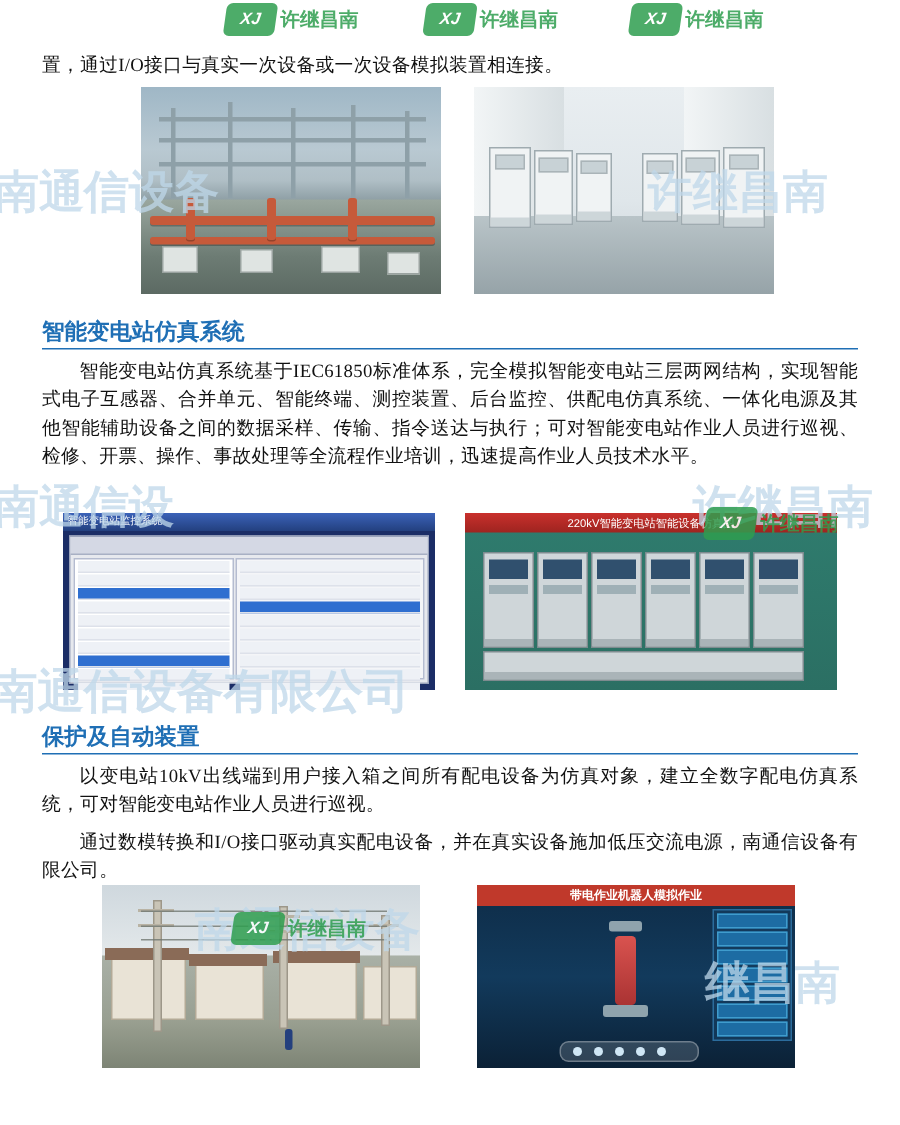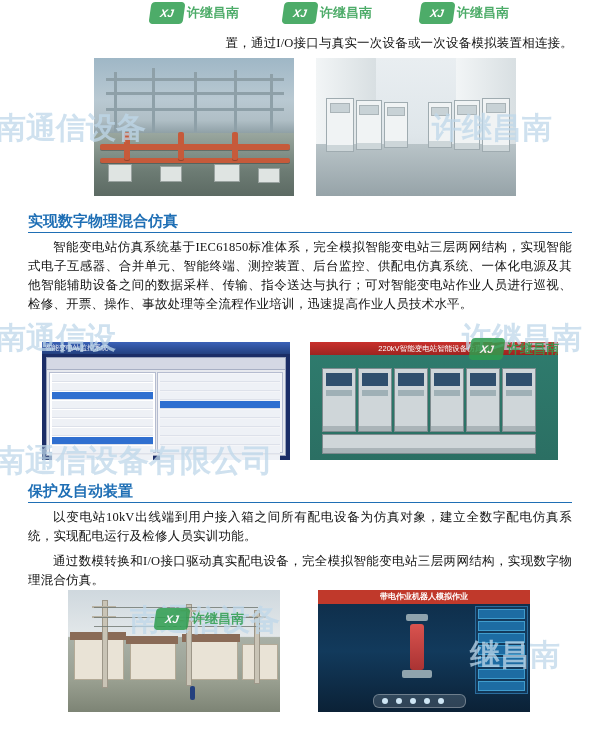--- a/index.html
+++ b/index.html
@@ -249,21 +249,21 @@
   </div>
   <div class="wm-logo row" style="left:283px; top:2px;">
     <div class="badge">XJ</div>
     <div class="lbl">许继昌南</div>
   </div>
   <div class="wm-logo row" style="left:420px; top:2px;">
     <div class="badge">XJ</div>
     <div class="lbl">许继昌南</div>
   </div>
 
-  <div class="body-text" style="left:28px; top:34px; width:545px;text-align:right;">置，通过I/O接口与真实一次设备或一次设备模拟装置相连接。</div>
+  <div class="body-text" style="left:28px; top:34px; width:545px;">置，通过I/O接口与真实一次设备或一次设备模拟装置相连接。</div>
 
   <div class="photo subst" style="left:94px; top:58px; width:200px; height:138px;">
     <div class="ground"></div>
     <div class="tower" style="left:20px; top:14px; height:60px;"></div>
     <div class="tower" style="left:58px; top:10px; height:64px;"></div>
     <div class="tower" style="left:100px; top:14px; height:60px;"></div>
     <div class="tower" style="left:140px; top:12px; height:62px;"></div>
     <div class="tower" style="left:176px; top:16px; height:58px;"></div>
     <div class="xbar" style="left:12px; top:20px; width:178px;"></div>
     <div class="xbar" style="left:12px; top:34px; width:178px;"></div>
@@ -299,21 +299,21 @@
         <div class="pnl"></div>
       </div>
     <div class="cab" style="left:166px; top:40px; width:26px; height:52px;">
         <div class="pnl"></div>
       </div>
   </div>
 
   <div class="wm-text" style="left:-4px; top:108px; font-size:30px;">南通信设备</div>
   <div class="wm-text" style="left:432px; top:108px; font-size:30px;">许继昌南</div>
 
-  <div class="sec-title" style="left:28px; top:212px;">实现数字物理混合仿真</div>
+  <div class="sec-title" style="left:28px; top:212px;">智能变电站仿真系统</div>
   <div class="sec-rule" style="left:28px; top:232px; width:544px;"></div>
 
   <div class="body-text" style="left:28px; top:238px; width:544px; text-indent:25px; text-align:justify;">智能变电站仿真系统基于IEC61850标准体系，完全模拟智能变电站三层两网结构，实现智能式电子互感器、合并单元、智能终端、测控装置、后台监控、供配电仿真系统、一体化电源及其他智能辅助设备之间的数据采样、传输、指令送达与执行；可对智能变电站作业人员进行巡视、检修、开票、操作、事故处理等全流程作业培训，迅速提高作业人员技术水平。</div>
 
 
   <div class="wm-text" style="left:-4px; top:318px; font-size:30px;">南通信设</div>
   <div class="wm-text" style="left:462px; top:318px; font-size:30px;">许继昌南</div>
   <div class="wm-logo row" style="left:470px; top:338px;">
     <div class="badge">XJ</div>
     <div class="lbl">许继昌南</div>
@@ -377,23 +377,23 @@
         <div class="btns"></div>
       </div>
     <div class="cab" style="left:12px; top:92px; width:212px; height:18px;"></div>
   </div>
 
   <div class="wm-text" style="left:-6px; top:440px; font-size:31px;">南通信设备有限公司</div>
 
   <div class="sec-title" style="left:28px; top:482px;">保护及自动装置</div>
   <div class="sec-rule" style="left:28px; top:502px; width:544px;"></div>
 
-  <div class="body-text" style="left:28px; top:508px; width:544px; text-indent:25px; text-align:justify;">以变电站10kV出线端到用户接入箱之间所有配电设备为仿真对象，建立全数字配电仿真系统，实现配电运行及检修人员实训功能。</div>
-
-  <div class="body-text" style="left:28px; top:552px; width:544px; text-indent:25px; text-align:justify;">通过数模转换和I/O接口驱动真实配电设备，完全模拟智能变电站三层两网结构，实现数字物理混合仿真。</div>
+  <div class="body-text" style="left:28px; top:508px; width:544px; text-indent:25px; text-align:justify;">以变电站10kV出线端到用户接入箱之间所有配电设备为仿真对象，建立全数字配电仿真系统，可对智能变电站作业人员进行巡视。</div>
+
+  <div class="body-text" style="left:28px; top:552px; width:544px; text-indent:25px; text-align:justify;">通过数模转换和I/O接口驱动真实配电设备，并在真实设备施加低压交流电源，南通信设备有限公司。</div>
 
   <div class="photo street" style="left:68px; top:590px; width:212px; height:122px;">
     <div class="road"></div>
     <div class="house" style="left:6px; top:48px; width:48px; height:40px;"></div>
     <div class="roof" style="left:2px; top:42px; width:56px; height:8px;"></div>
     <div class="house" style="left:62px; top:52px; width:44px; height:36px;"></div>
     <div class="roof" style="left:58px; top:46px; width:52px; height:8px;"></div>
     <div class="house" style="left:118px; top:50px; width:50px; height:38px;"></div>
     <div class="roof" style="left:114px; top:44px; width:58px; height:8px;"></div>
     <div class="house" style="left:174px; top:54px; width:34px; height:34px;"></div>

